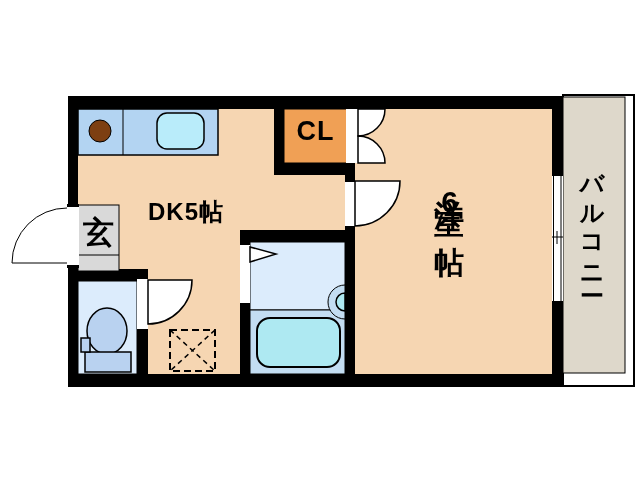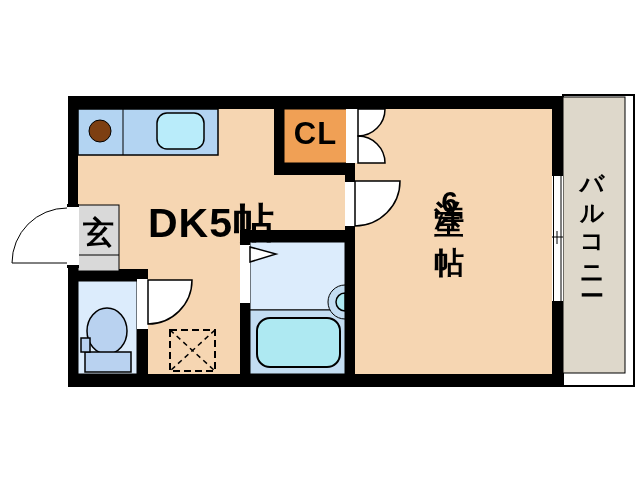--- a/index.html
+++ b/index.html
@@ -1,22 +1,22 @@
 <!DOCTYPE html>
 <html style="--c-wall: #000000; --c-white: #ffffff; --c-floor: #f6d6b2; --c-closet: #f0a055; --c-counter: #b3d4f2; --c-sink: #b9ecfa; --c-burner: #7d3f12; --c-roomBlue: #dcecfc; --c-bathLower: #c3ddf2; --c-tub: #aee9f2; --c-toiletFixture: #b9d2f0; --c-entranceGray: #d9d9d9; --c-balconyFloor: #ded8cb;"><head>
 <meta charset="utf-8">
 <style>
   html,body{margin:0;padding:0;background:#fff;}
   .stage{position:relative;width:640px;height:480px;background:var(--c-white,#fff);
          font-family:"Liberation Sans","DejaVu Sans",sans-serif;overflow:hidden;}
   .stage svg{position:absolute;left:0;top:0;}
   .label{position:absolute;color:#000;font-weight:bold;white-space:nowrap;}
   .v{writing-mode:vertical-rl;text-orientation:upright;line-height:1;}
-  #dk-label{left:148px;top:196px;font-size:41px;letter-spacing:1px;}
-  #cl-label{left:284px;top:116px;width:63px;text-align:center;font-size:31px;letter-spacing:1px;}
+  #dk-label{left:148px;top:196px;font-size:24px;letter-spacing:1px;}
+  #cl-label{left:284px;top:116px;width:63px;text-align:center;font-size:27px;letter-spacing:1px;}
   #gen-label{left:78px;top:212px;width:41px;text-align:center;font-size:31px;}
   #yo-label{left:434px;top:177px;font-size:30px;letter-spacing:4px;}
   #bal-label{left:580px;top:157px;font-size:24px;letter-spacing:4px;}
 
   .wall{fill:var(--c-wall,#000);}
   .floor{fill:var(--c-floor,#f6d6b2);}
   .closet{fill:var(--c-closet,#f0a055);stroke:#000;stroke-width:1;}
   .counter{fill:var(--c-counter,#b3d4f2);stroke:#000;stroke-width:1.5;}
   .sink{fill:var(--c-sink,#b9ecfa);stroke:#000;stroke-width:1.5;}
   .burner{fill:var(--c-burner,#7d3f12);stroke:#000;stroke-width:1;}

